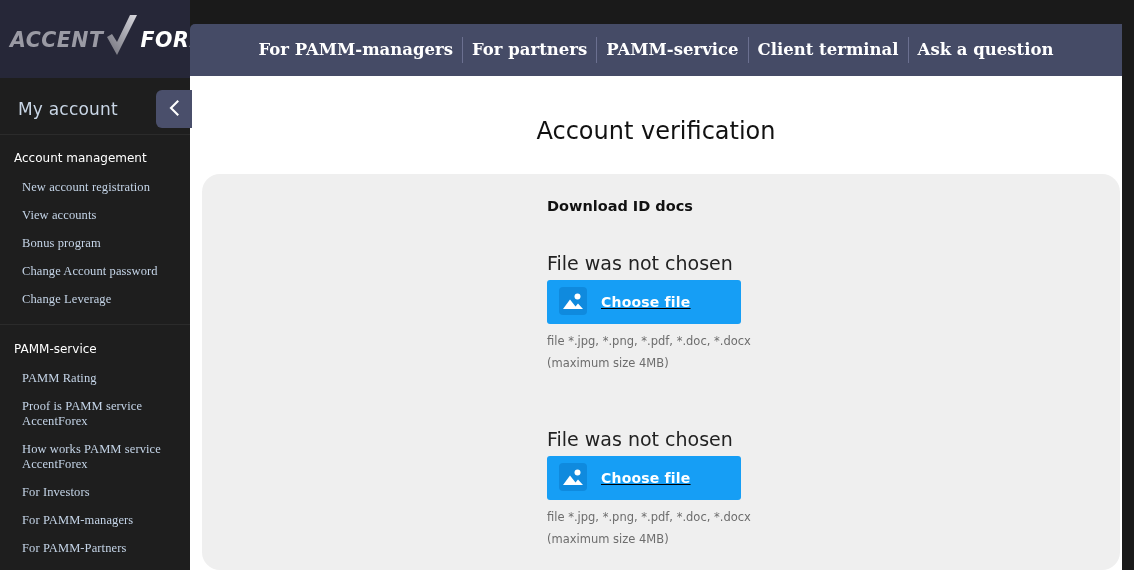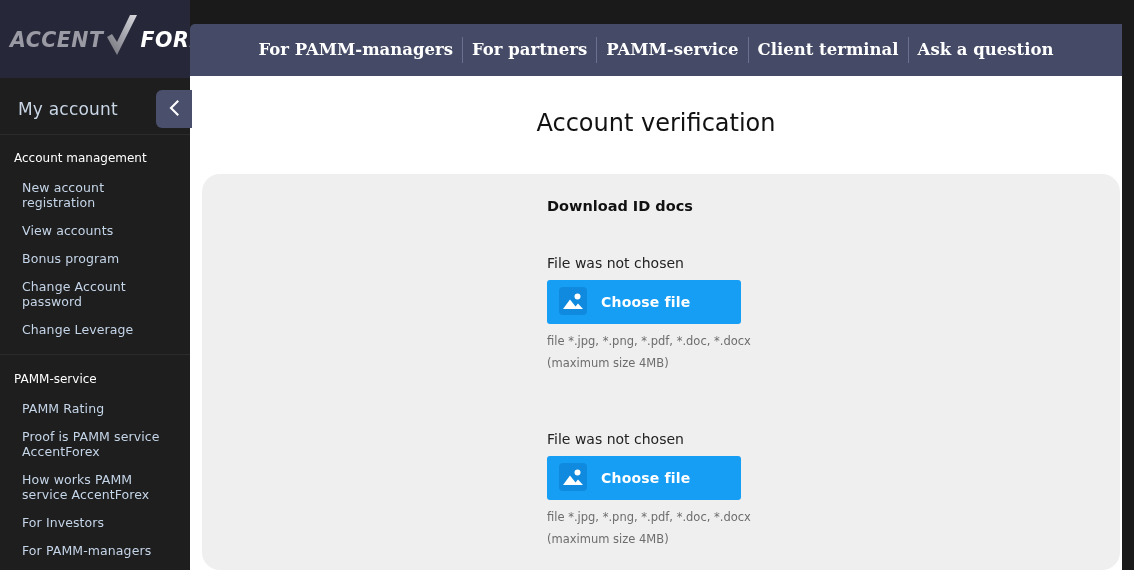--- a/index.html
+++ b/index.html
@@ -111,20 +111,21 @@
     line-height: 20px;
   }
   .nav-link {
     display: block;
     color: #c5d5e8;
     font-size: 12.5px;
     line-height: 15px;
     padding: 6px 10px 7px 22px;
     text-decoration: none;
     letter-spacing: 0.1px;
+    font-family: Liberation Serif, serif;
   }
 
   
   .topnav {
     position: absolute;
     left: 190px; top: 24px;
     width: 932px;
     height: 52px;
     background: #454b66;
     border-top-left-radius: 5px;
@@ -159,21 +160,21 @@
     background: #ffffff;
     z-index: 3;
     overflow: hidden;
   }
 
   .page-title {
     text-align: center;
     font-size: 24px;
     color: #111111;
     font-weight: normal;
-    margin: 8px;
+    margin: 16px;
     padding-top: 22px;
     line-height: 34px;
   }
 
   .panel {
     position: absolute;
     left: 12px;
     top: 98px;
     width: 918px;
     min-height: 396px;
@@ -186,37 +187,38 @@
   .upload-block.second { top: 218px; }
 
   .upload-heading {
     font-size: 14.5px;
     font-weight: bold;
     color: #111111;
     margin: 0;
     line-height: 20px;
   }
   .file-status {
-    font-size: 14px;
+    font-size: 19px;
     color: #222222;
     margin: 0;
     padding-top: 38px;
     line-height: 18px;
   }
   .choose-btn {
     margin-top: 8px;
     width: 194px;
     height: 44px;
     background: #169ef5;
     border: none;
     border-radius: 3px;
     display: flex;
     align-items: center;
     cursor: pointer;
     padding: 0 0 0 12px;
+    text-decoration: underline;
   }
   .choose-btn-label {
     color: #ffffff;
     font-family: "DejaVu Sans", sans-serif;
     font-weight: bold;
     font-size: 14px;
     margin-left: 14px;
     letter-spacing: 0.2px;
   }
   .hint {

